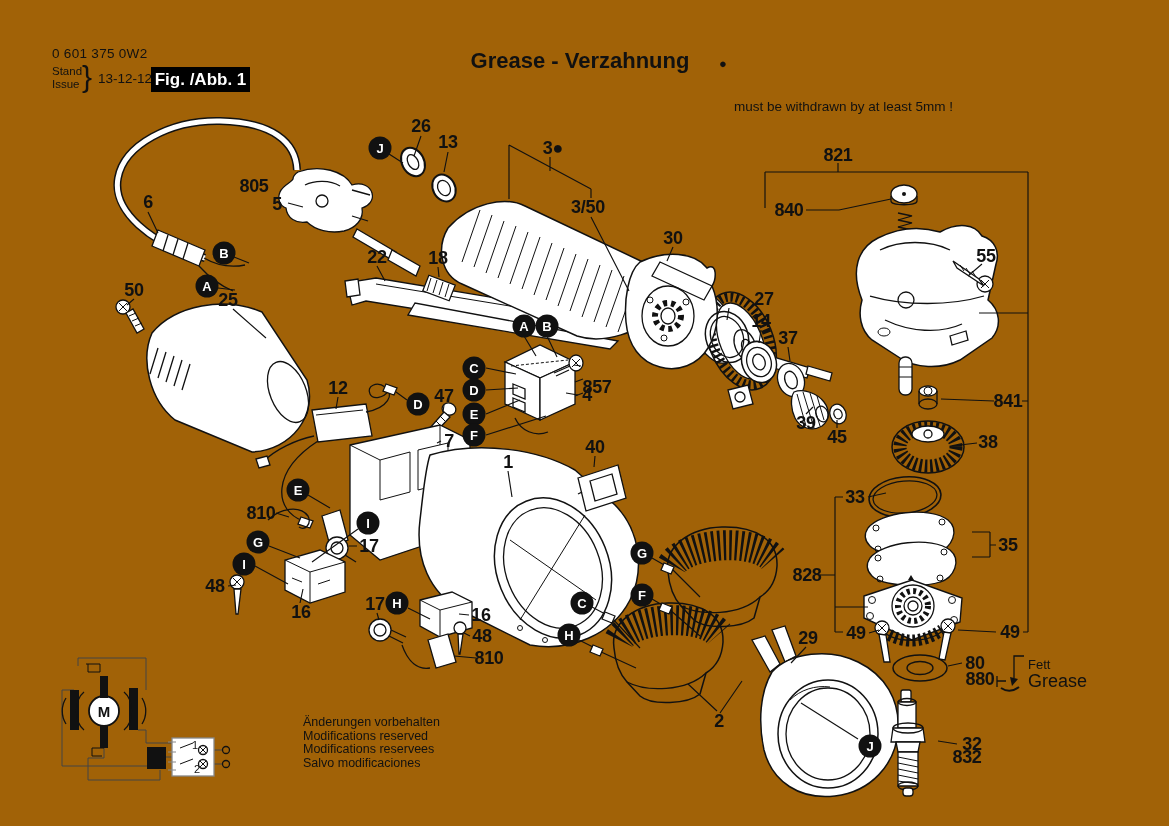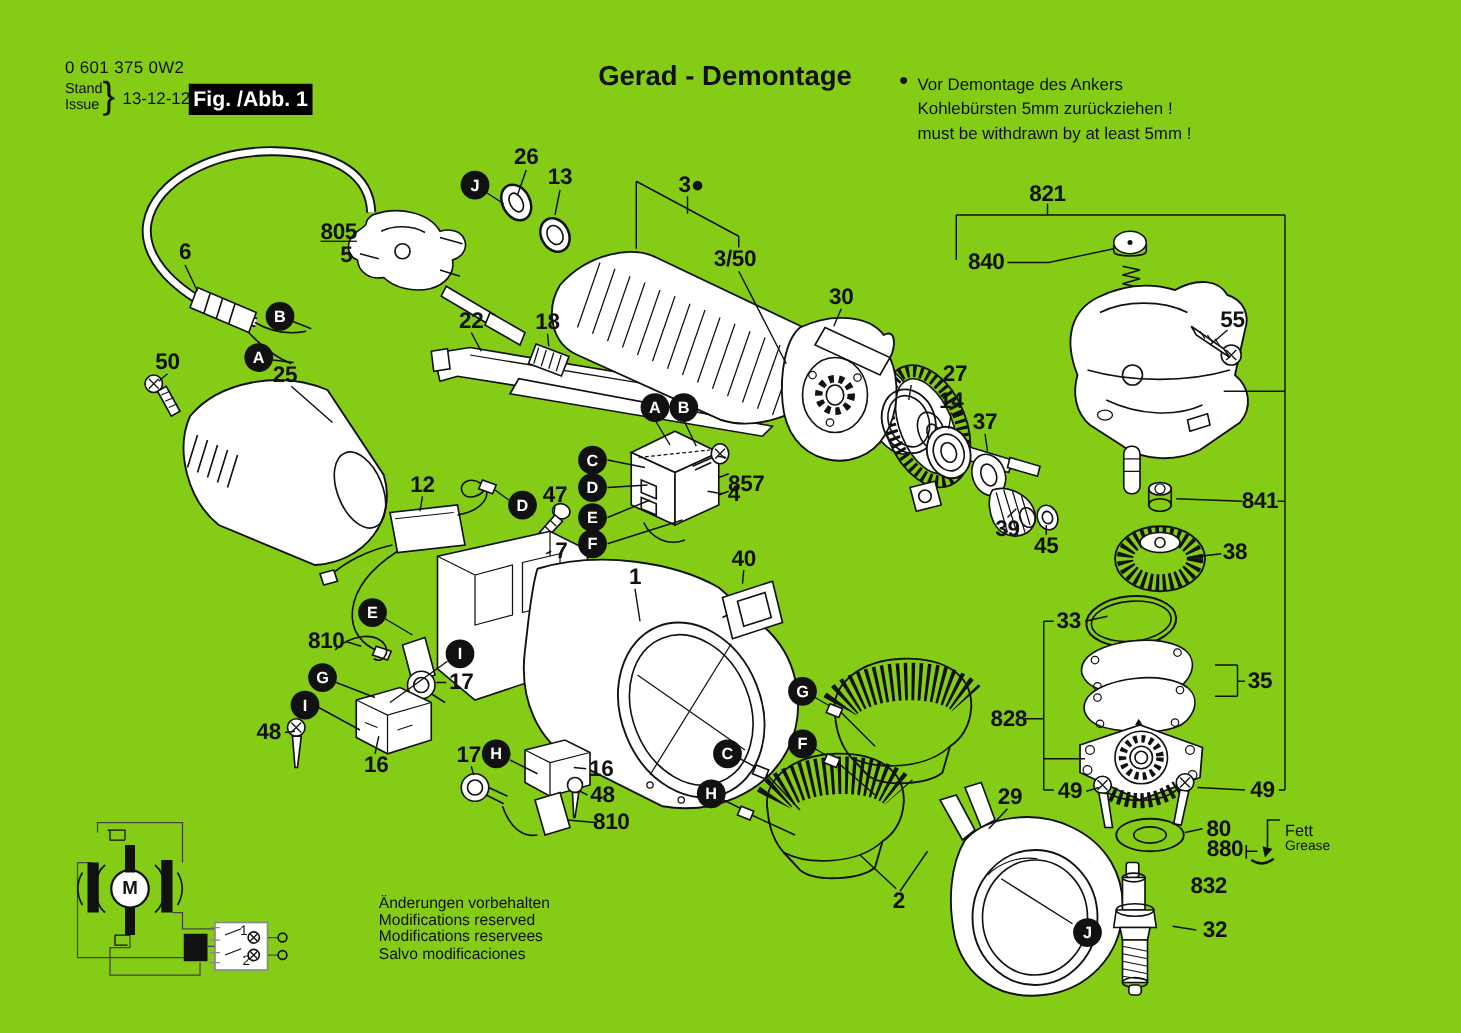--- a/index.html
+++ b/index.html
@@ -1,35 +1,35 @@
 <!DOCTYPE html>
 <html><head>
 <meta charset="utf-8">
 <style>
   html,body{margin:0;padding:0;background:#fff;}
-  .page{position:relative;width:1169px;height:826px;background:#84cc16;overflow:hidden;
+  .page{position:relative;width:1169px;height:826px;background:#a16207;overflow:hidden;
         font-family:"Liberation Sans", sans-serif;color:#111;}
   .abs{position:absolute;}
   
   .doc-number{left:52px;top:46px;font-size:13.5px;letter-spacing:.3px;}
   .stand-col{left:52px;top:65px;font-size:11.5px;line-height:13px;}
   .brace{left:82px;top:60px;font-size:30px;font-weight:400;}
   .issue-date{left:98px;top:71px;font-size:13.5px;}
   .fig-box{left:151px;top:67px;width:99px;height:25px;background:#000;color:#fff;
            font-size:17px;font-weight:bold;text-align:center;line-height:25px;}
   .title{left:580px;top:48px;transform:translateX(-50%);font-size:22px;font-weight:bold;white-space:nowrap;}
   
   .notice-bullet{left:719px;top:56px;font-size:13px;}
   .notice-de{left:734px;top:58px;font-size:13.5px;line-height:19px;}
   .notice-en{left:734px;top:97px;font-size:13.5px;line-height:19px;}
   
   .footer-notes{left:303px;top:716px;font-size:12.5px;line-height:13.5px;}
   
   .grease-de{left:1028px;top:657px;font-size:13px;}
-  .grease-en{left:1028px;top:671px;font-size:11px;}
+  .grease-en{left:1028px;top:671px;font-size:18px;}
   
   .motor-m{left:104px;top:711px;transform:translate(-50%,-50%);font-size:15px;font-weight:bold;}
   .wire-t{font-size:11px;transform:translate(-50%,-50%);}
   
   .plabel{position:absolute;transform:translate(-50%,-50%);font-size:18px;font-weight:bold;
           white-space:nowrap;letter-spacing:-0.3px;}
   .lcallout{position:absolute;transform:translate(-50%,-50%);width:23px;height:23px;border-radius:50%;
             background:#111;color:#fff;font-size:13px;font-weight:bold;text-align:center;line-height:23px;}
   
   svg{position:absolute;left:0;top:0;}
@@ -368,27 +368,23 @@
   </svg>
 
   <div class="abs doc-number">0 601 375 0W2</div>
   <div class="abs stand-col">
     <div>Stand</div>
     <div>Issue</div>
   </div>
   <div class="abs brace">}</div>
   <div class="abs issue-date">13-12-12</div>
   <div class="abs fig-box">Fig. /Abb. 1</div>
-  <div class="abs title">Gerad - Demontage</div>
+  <div class="abs title">Grease - Verzahnung</div>
 
   <div class="abs notice-bullet">●</div>
-  <div class="abs notice-de">
-    <div>Vor Demontage des Ankers</div>
-    <div>Kohlebürsten 5mm zurückziehen !</div>
-  </div>
   <div class="abs notice-en">
     <div>must be withdrawn by at least 5mm !</div>
   </div>
 
   <div class="abs footer-notes">
     <div>Änderungen vorbehalten</div>
     <div>Modifications reserved</div>
     <div>Modifications reservees</div>
     <div>Salvo modificaciones</div>
   </div>
@@ -398,21 +394,21 @@
 
   <div class="abs motor-m">M</div>
   <div class="abs wire-t" style="left:195px;top:745px;">1</div>
   <div class="abs wire-t" style="left:197px;top:769px;">2</div>
 
   <div id="label-layer" class="abs" style="left:0;top:0;width:100%;height:100%;">
       <span class="plabel" style="left: 421px; top: 126px;">26</span>
       <span class="plabel" style="left: 448px; top: 142px;">13</span>
       <span class="plabel" style="left: 553px; top: 148px;">3●</span>
       <span class="plabel" style="left: 588px; top: 207px;">3/50</span>
-      <span class="plabel" style="left: 271px; top: 186px; text-decoration: underline;">805</span>
+      <span class="plabel" style="left: 254px; top: 186px;">805</span>
       <span class="plabel" style="left: 277px; top: 204px;">5</span>
       <span class="plabel" style="left: 148px; top: 202px;">6</span>
       <span class="plabel" style="left: 134px; top: 290px; text-align: right;">50</span>
       <span class="plabel" style="left: 228px; top: 300px;">25</span>
       <span class="plabel" style="left: 377px; top: 257px;">22</span>
       <span class="plabel" style="left: 438px; top: 258px;">18</span>
       <span class="plabel" style="left: 338px; top: 388px;">12</span>
       <span class="plabel" style="left: 444px; top: 396px;">47</span>
       <span class="plabel" style="left: 449px; top: 441px;">7</span>
       <span class="plabel" style="left: 597px; top: 366px; margin-top: 21px;">857</span>
@@ -430,21 +426,21 @@
       <span class="plabel" style="left: 986px; top: 256px;">55</span>
       <span class="plabel" style="left: 1008px; top: 401px;">841</span>
       <span class="plabel" style="left: 988px; top: 442px;">38</span>
       <span class="plabel" style="left: 855px; top: 497px;">33</span>
       <span class="plabel" style="left: 1008px; top: 545px;">35</span>
       <span class="plabel" style="left: 807px; top: 575px;">828</span>
       <span class="plabel" style="left: 856px; top: 633px;">49</span>
       <span class="plabel" style="left: 1010px; top: 632px;">49</span>
       <span class="plabel" style="left: 975px; top: 663px;">80</span>
       <span class="plabel" style="left: 980px; top: 679px;">880</span>
-      <span class="plabel" style="left: 967px; top: 709px;">832</span>
+      <span class="plabel" style="left: 967px; top: 757px;">832</span>
       <span class="plabel" style="left: 972px; top: 744px;">32</span>
       <span class="plabel" style="left: 808px; top: 638px;">29</span>
       <span class="plabel" style="left: 719px; top: 721px;">2</span>
       <span class="plabel" style="left: 261px; top: 513px;">810</span>
       <span class="plabel" style="left: 369px; top: 546px;">17</span>
       <span class="plabel" style="left: 215px; top: 586px;">48</span>
       <span class="plabel" style="left: 301px; top: 612px;">16</span>
       <span class="plabel" style="left: 375px; top: 604px;">17</span>
       <span class="plabel" style="left: 481px; top: 615px;">16</span>
       <span class="plabel" style="left: 482px; top: 636px;">48</span>

